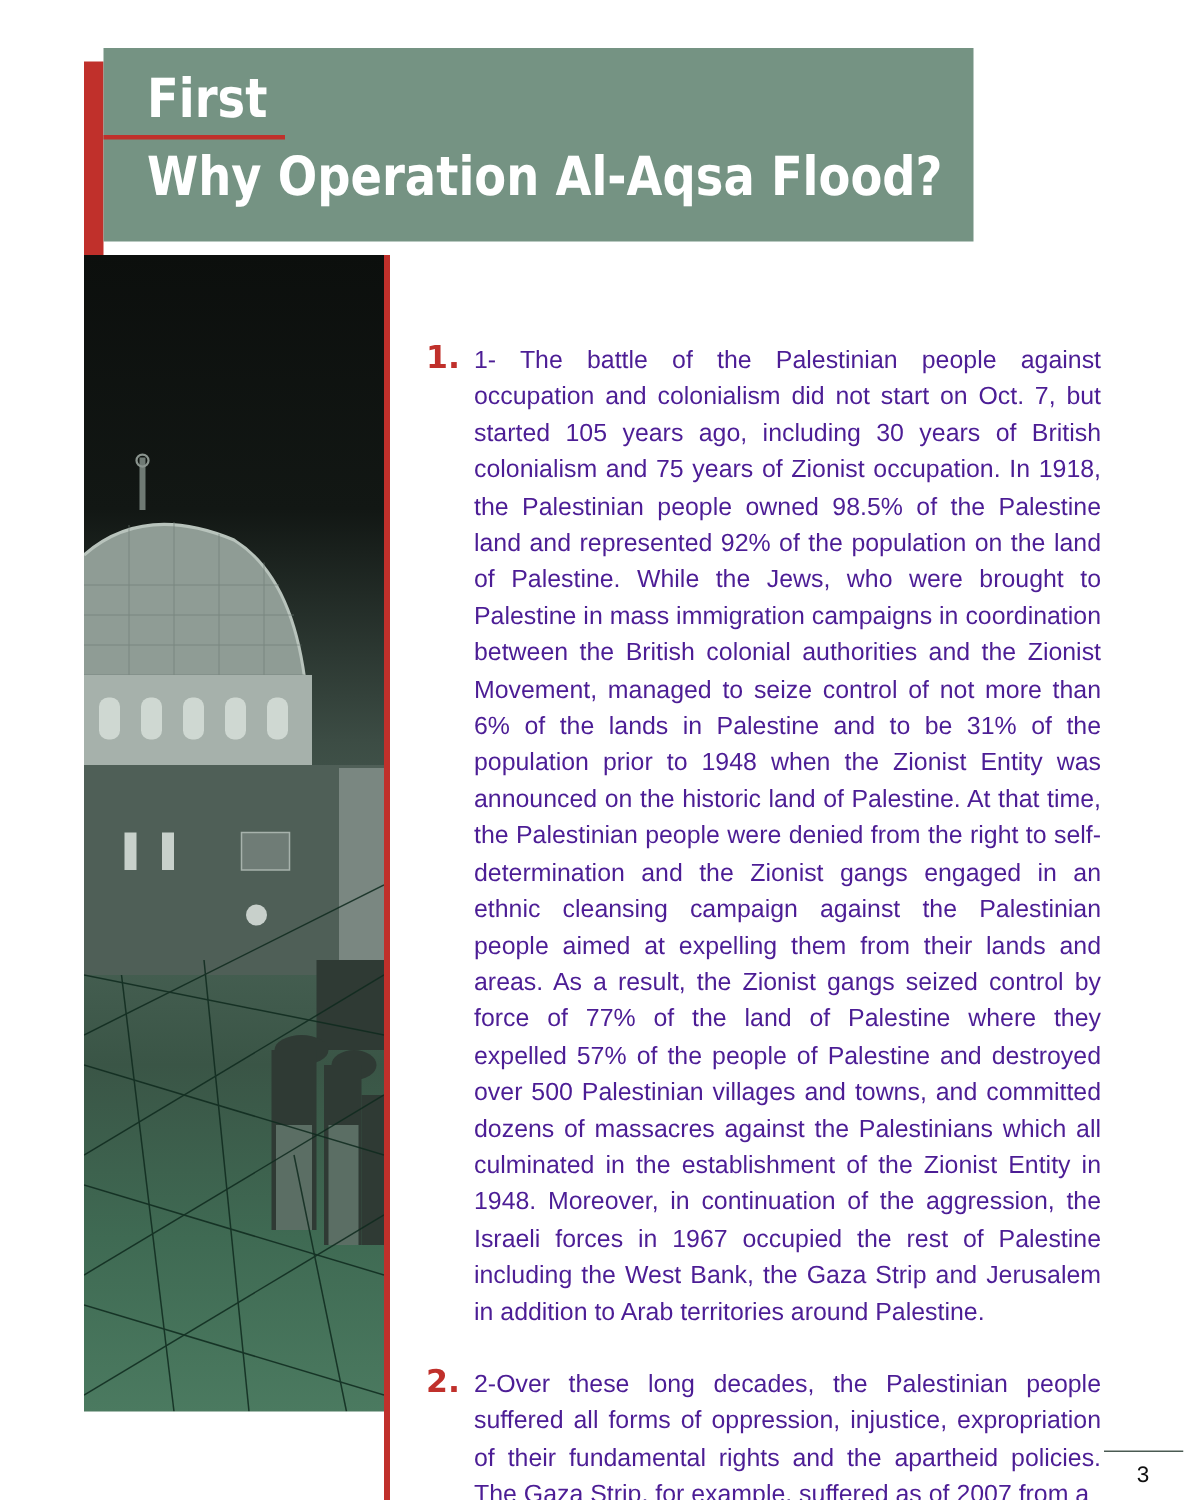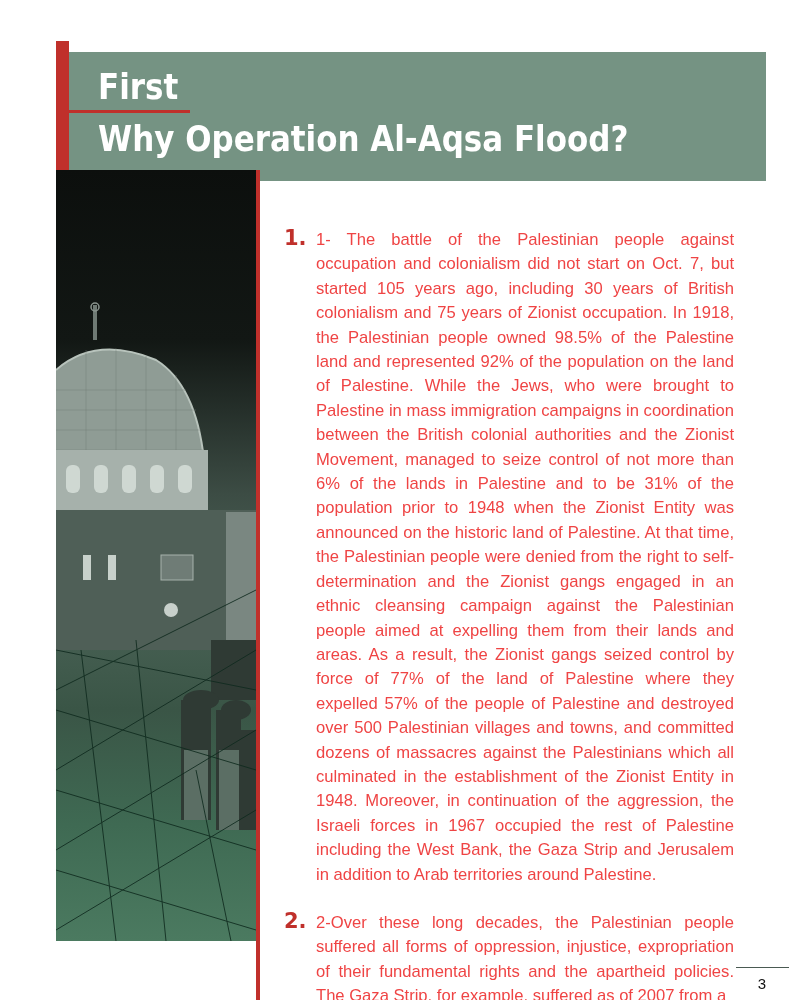--- a/index.html
+++ b/index.html
@@ -3,21 +3,21 @@
 <meta charset="utf-8">
 <style>
   html, body { margin: 0; padding: 0; }
   body {
     width: 789px; height: 1000px; position: relative; overflow: hidden;
     background: #ffffff;
     font-family: "Liberation Sans", "DejaVu Sans", sans-serif;
   }
   .header-redbar { position: absolute; left: 56px; top: 41px; width: 13px; height: 129px; background: #c0302b; }
   .header {
-    position: absolute; left: 69px; top: 52px; width: 697px; height: 129px;
+    position: absolute; left: 69px; top: 32px; width: 580px; height: 129px;
     background: #759383;
   }
   .header-kicker {
     position: absolute; left: 29px; top: 14px;
     color: #ffffff; font-weight: bold; font-size: 36px; letter-spacing: 0px;
     font-family: "DejaVu Sans", sans-serif; transform: scaleX(0.86); transform-origin: left;
   }
   .header-underline { position: absolute; left: 0; top: 58px; width: 121px; height: 3px; background: #c0302b; }
   .header-title {
     position: absolute; left: 29px; top: 66px; white-space: nowrap;
@@ -31,21 +31,21 @@
   .photo svg { position: absolute; left: 0; top: 0; }
   .vbar { position: absolute; left: 256px; top: 170px; width: 4px; height: 830px; background: #c0302b; }
   .content { position: absolute; left: 284px; top: 228px; width: 450px; }
   .item { position: relative; padding-left: 32px; margin-bottom: 24px; }
   .item-num {
     position: absolute; left: 0; top: -2px;
     color: #c0302b; font-weight: bold; font-size: 21px;
     font-family: "DejaVu Sans", sans-serif;
   }
   .item-text {
-    color: #ef4444; font-size: 16.6px; line-height: 24.4px; text-align: justify;
+    color: #4c1d95; font-size: 16.6px; line-height: 24.4px; text-align: justify;
     font-family: "Liberation Sans", sans-serif;
   }
   .page-line { position: absolute; left: 736px; top: 967px; width: 53px; height: 1px; background: #4a5a52; }
   .page-num { position: absolute; left: 752px; top: 975px; width: 20px; text-align: center; font-size: 15px; color: #111; font-family: "Liberation Sans", sans-serif; }
 </style>
 </head>
 <body>
 
 <div class="header-redbar"></div>
 <div class="header">

